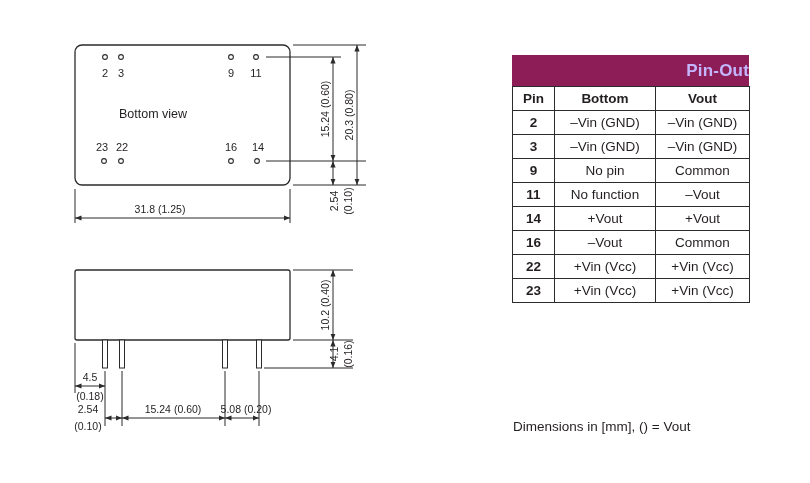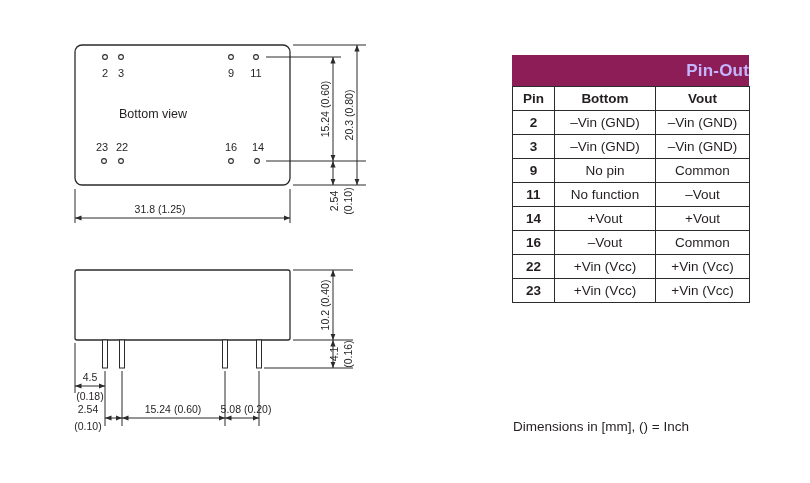--- a/index.html
+++ b/index.html
@@ -189,19 +189,19 @@
         <tr>
           <td class="pin-col">23</td>
           <td>+Vin (Vcc)</td>
           <td>+Vin (Vcc)</td>
         </tr>
       </tbody>
     </table>
   </div>
 
   <div class="notes">
-    <div>Dimensions in [mm], () = Inch</div>
+    <div>Dimensions in [mm], () = Vout</div>
     
     
     
   </div>
 
 </div>
 
 </body></html>

